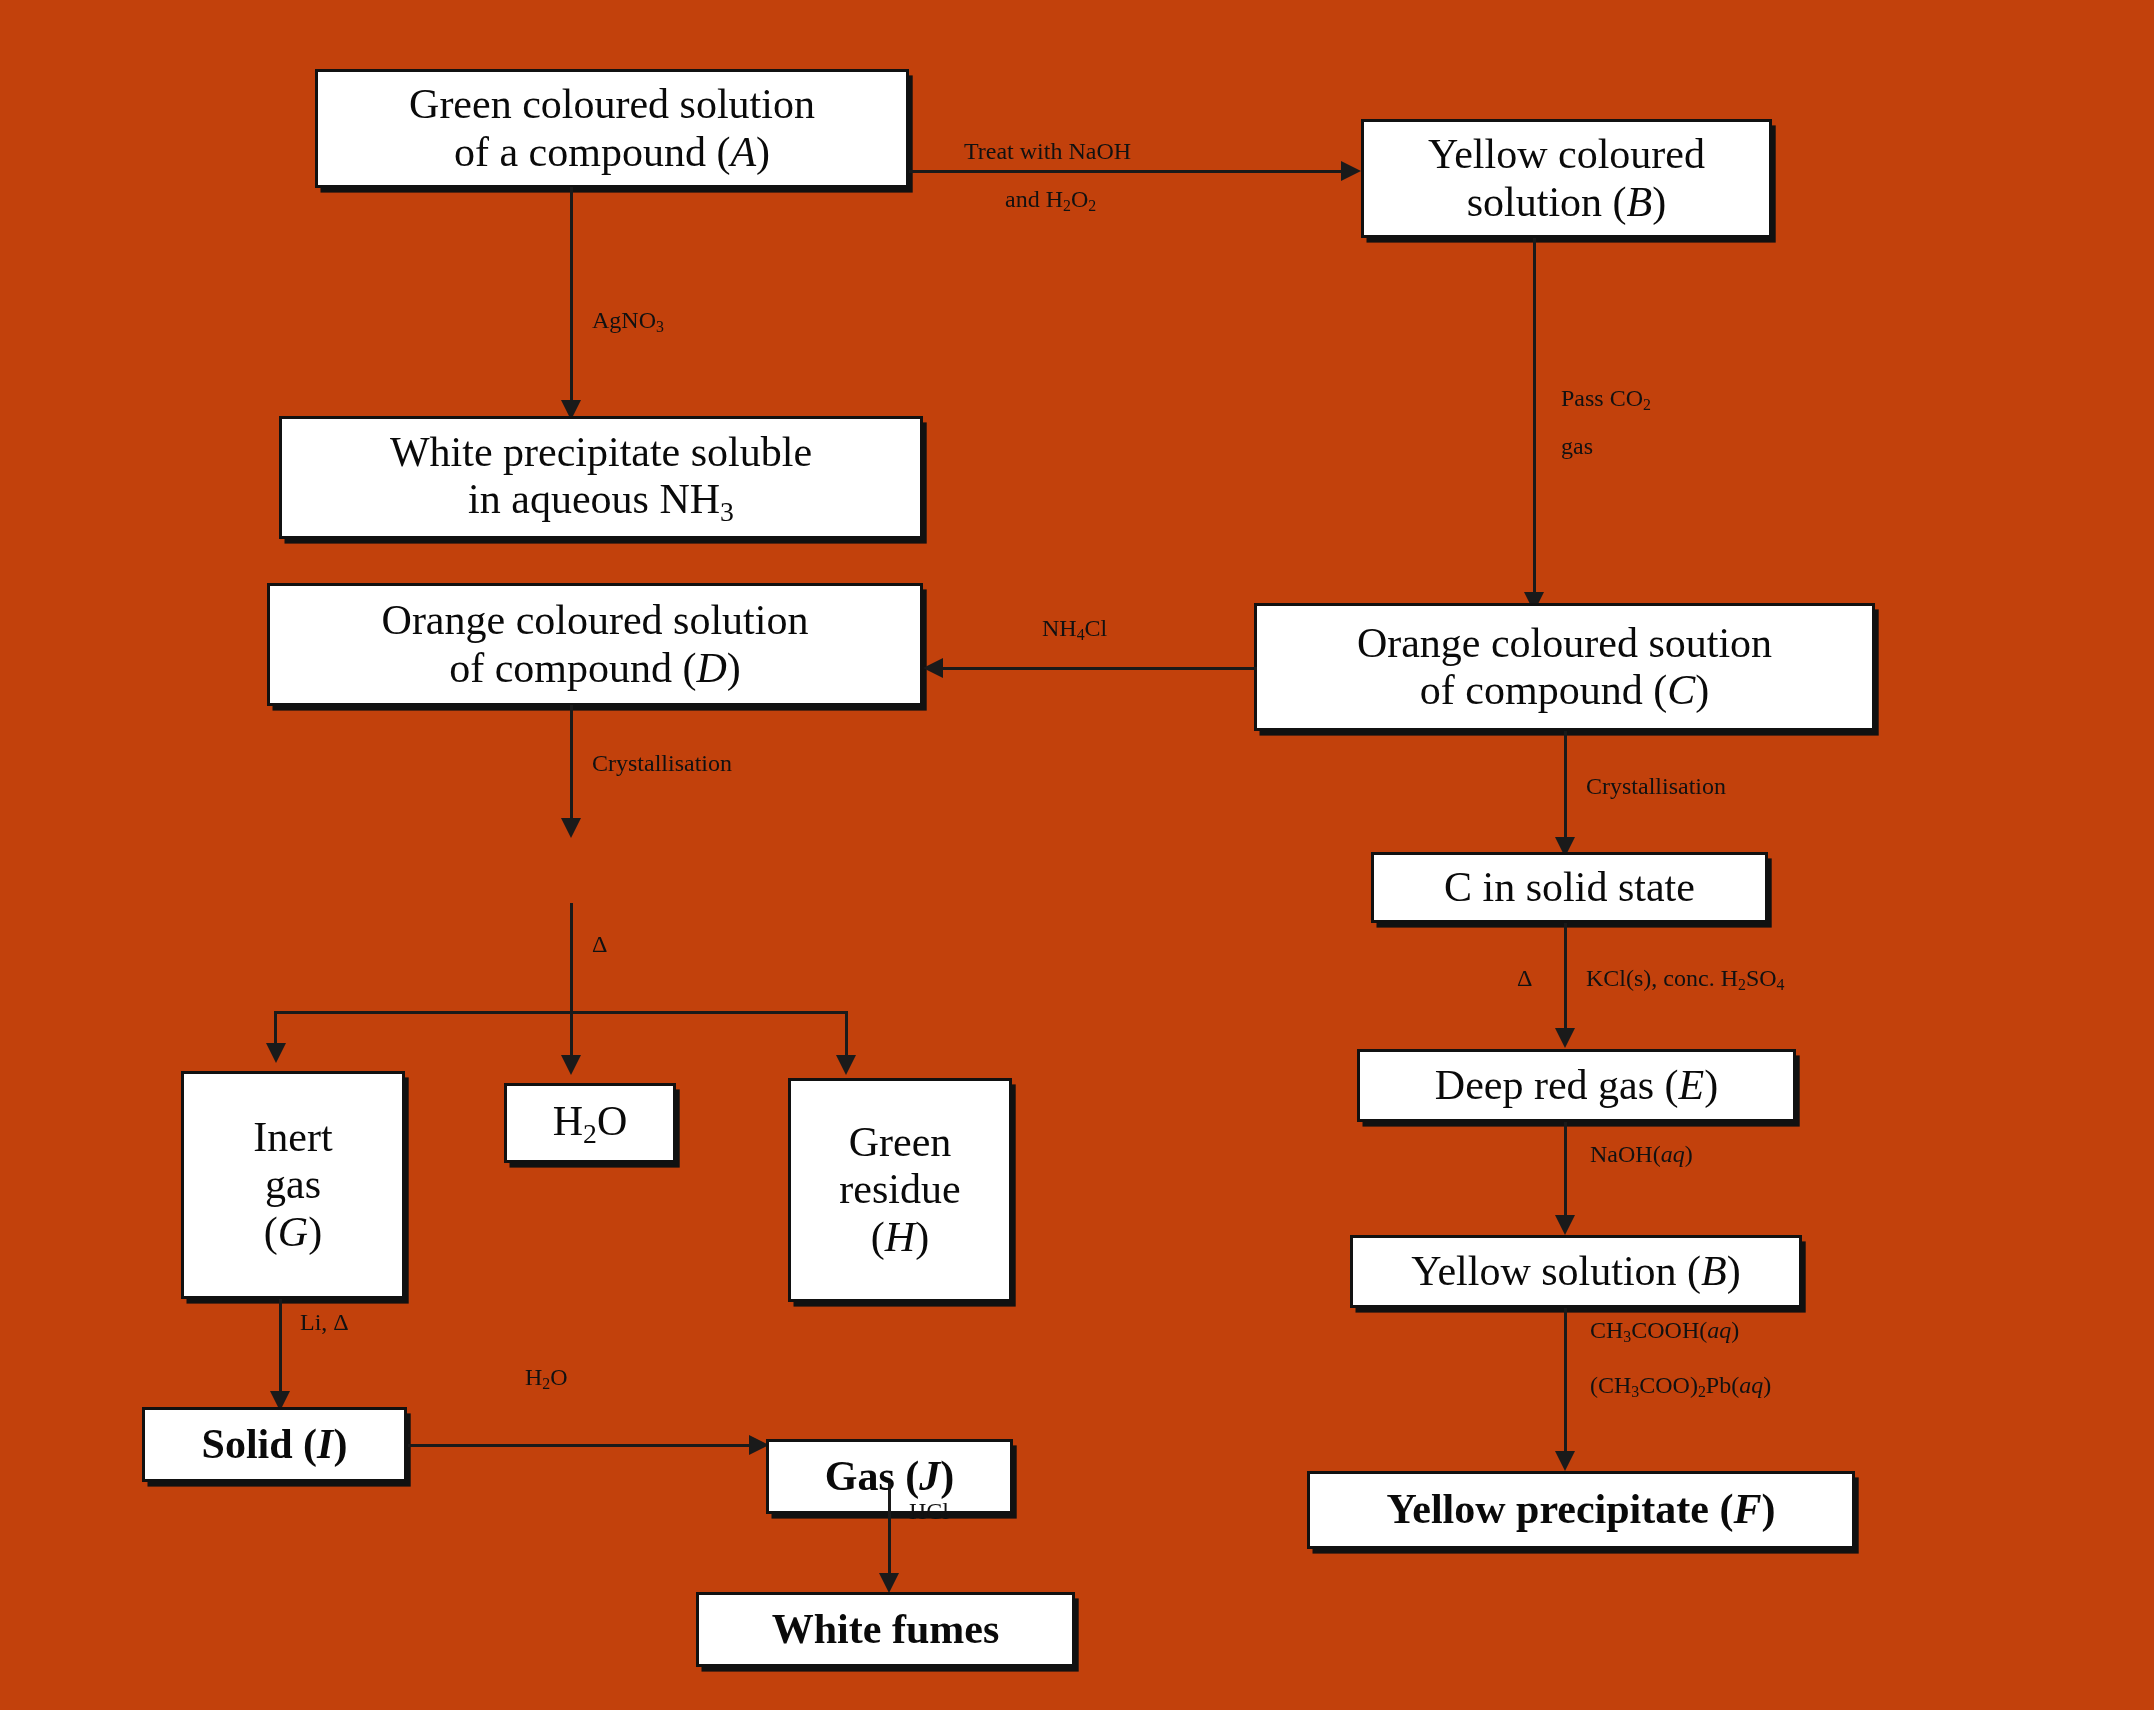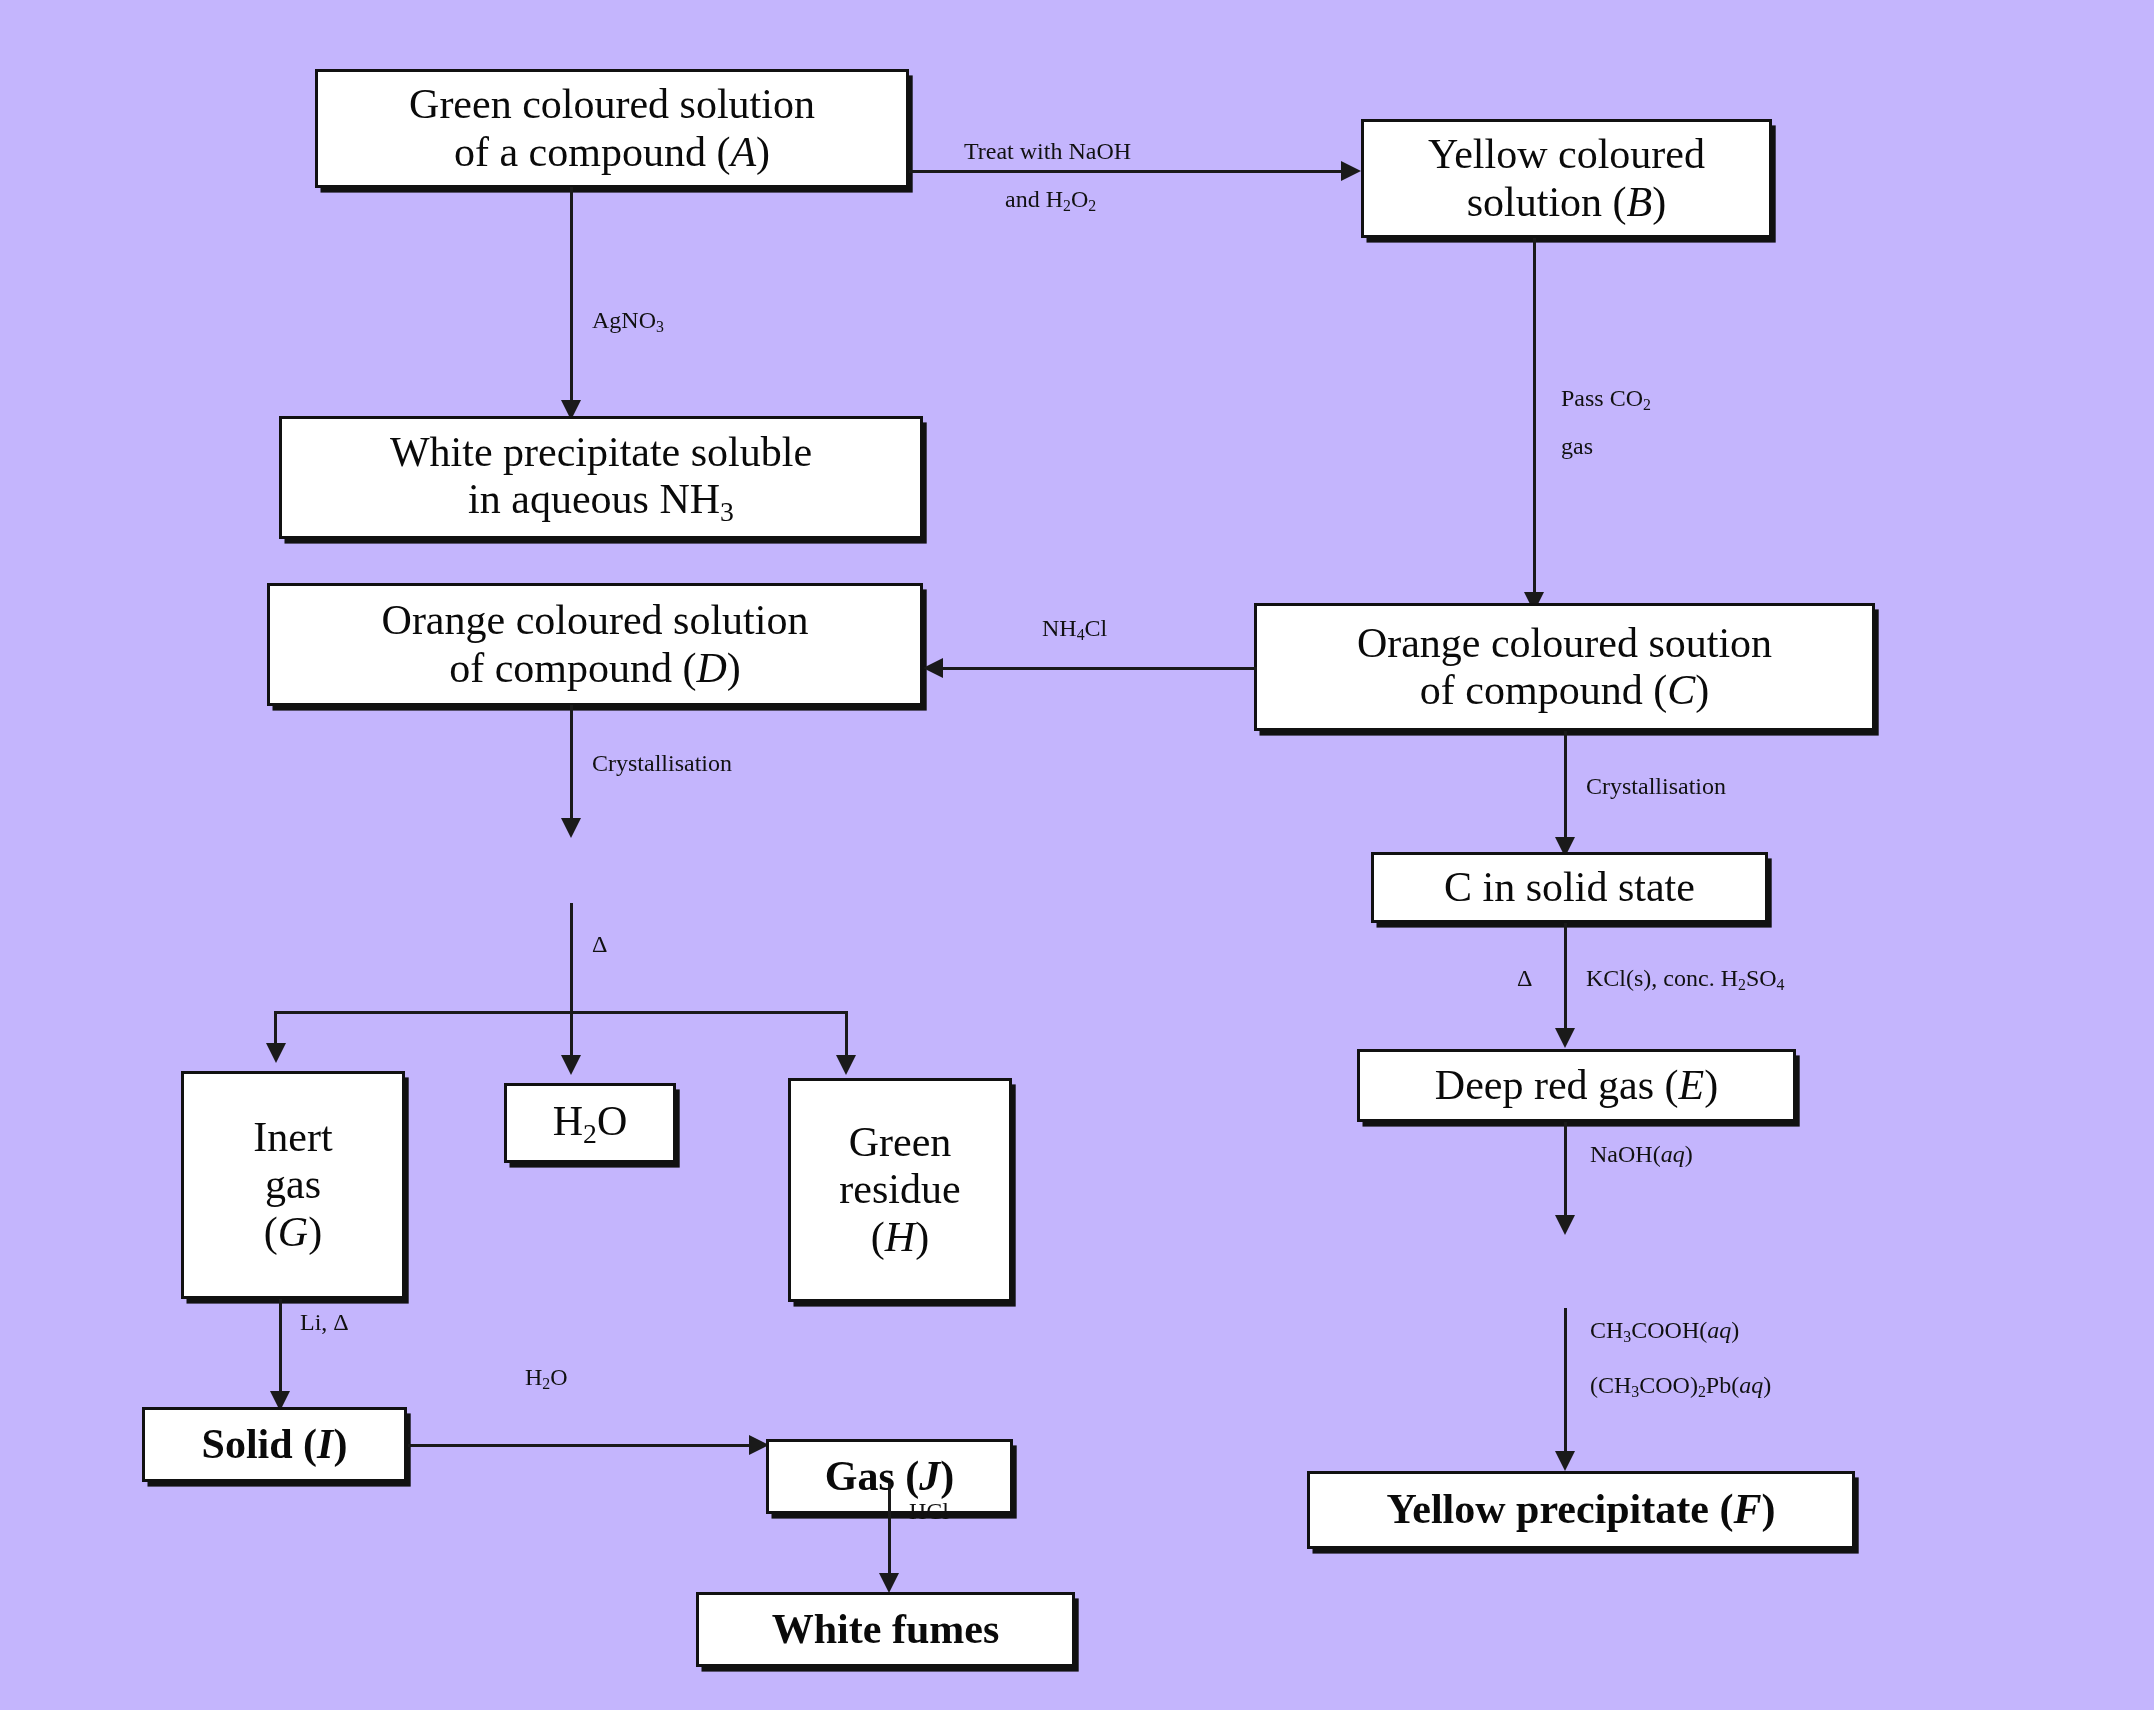--- a/index.html
+++ b/index.html
@@ -4,21 +4,21 @@
 <style>
   html, body {
     margin: 0;
     padding: 0;
     background: #ffffff;
   }
   #canvas {
     position: relative;
     width: 2155px;
     height: 1710px;
-    background: #c4b5fd;
+    background: #c2410c;
     overflow: hidden;
     font-family: "Liberation Serif", "DejaVu Serif", serif;
     color: #0a0a0a;
   }
 
   
   .box {
     position: absolute;
     box-sizing: border-box;
     border: 3.7px solid #111111;
@@ -192,20 +192,23 @@
   <div class="lbl" style="left:1586px; top:964px;">KCl(s), conc. H<sub>2</sub>SO<sub>4</sub></div>
 
   <div class="box f46" style="left:1357px; top:1049px; width:439px; height:73px;">
     <span class="txt">Deep red gas (<span class="ital">E</span>)</span>
   </div>
 
   <div class="vline" style="left:1564px; top:1122px; width:2.7px; height:105px;"></div>
   <div class="arrowdown" style="left:1555px; top:1215px;"></div>
   <div class="lbl" style="left:1590px; top:1140px;">NaOH(<span class="ital">aq</span>)</div>
 
+  <div class="box f46" style="left:1350px; top:1235px; width:452px; height:73px;">
+    <span class="txt">Yellow solution (<span class="ital">B</span>)</span>
+  </div>
 
   <div class="vline" style="left:1564px; top:1308px; width:2.7px; height:154px;"></div>
   <div class="arrowdown" style="left:1555px; top:1451px;"></div>
   <div class="lbl" style="left:1590px; top:1316px;">CH<sub>3</sub>COOH(<span class="ital">aq</span>)</div>
   <div class="lbl" style="left:1590px; top:1371px;">(CH<sub>3</sub>COO)<sub>2</sub>Pb(<span class="ital">aq</span>)</div>
 
   <div class="box f46 bold" style="left:1307px; top:1471px; width:548px; height:78px;">
     <span class="txt">Yellow precipitate (<span class="ital">F</span>)</span>
   </div>
 

